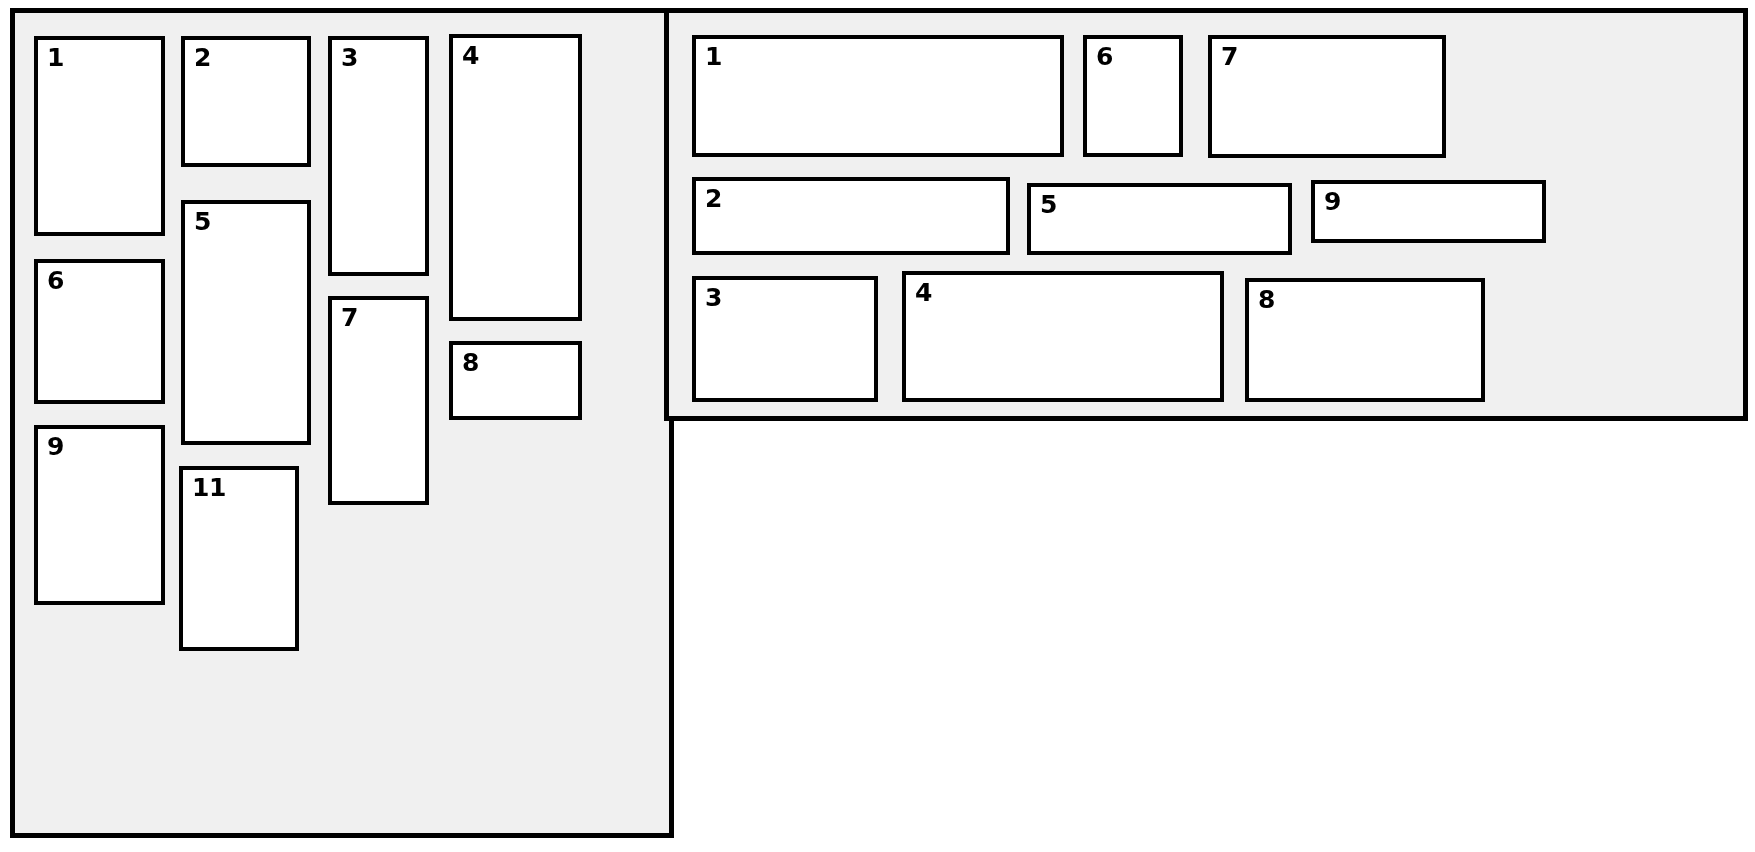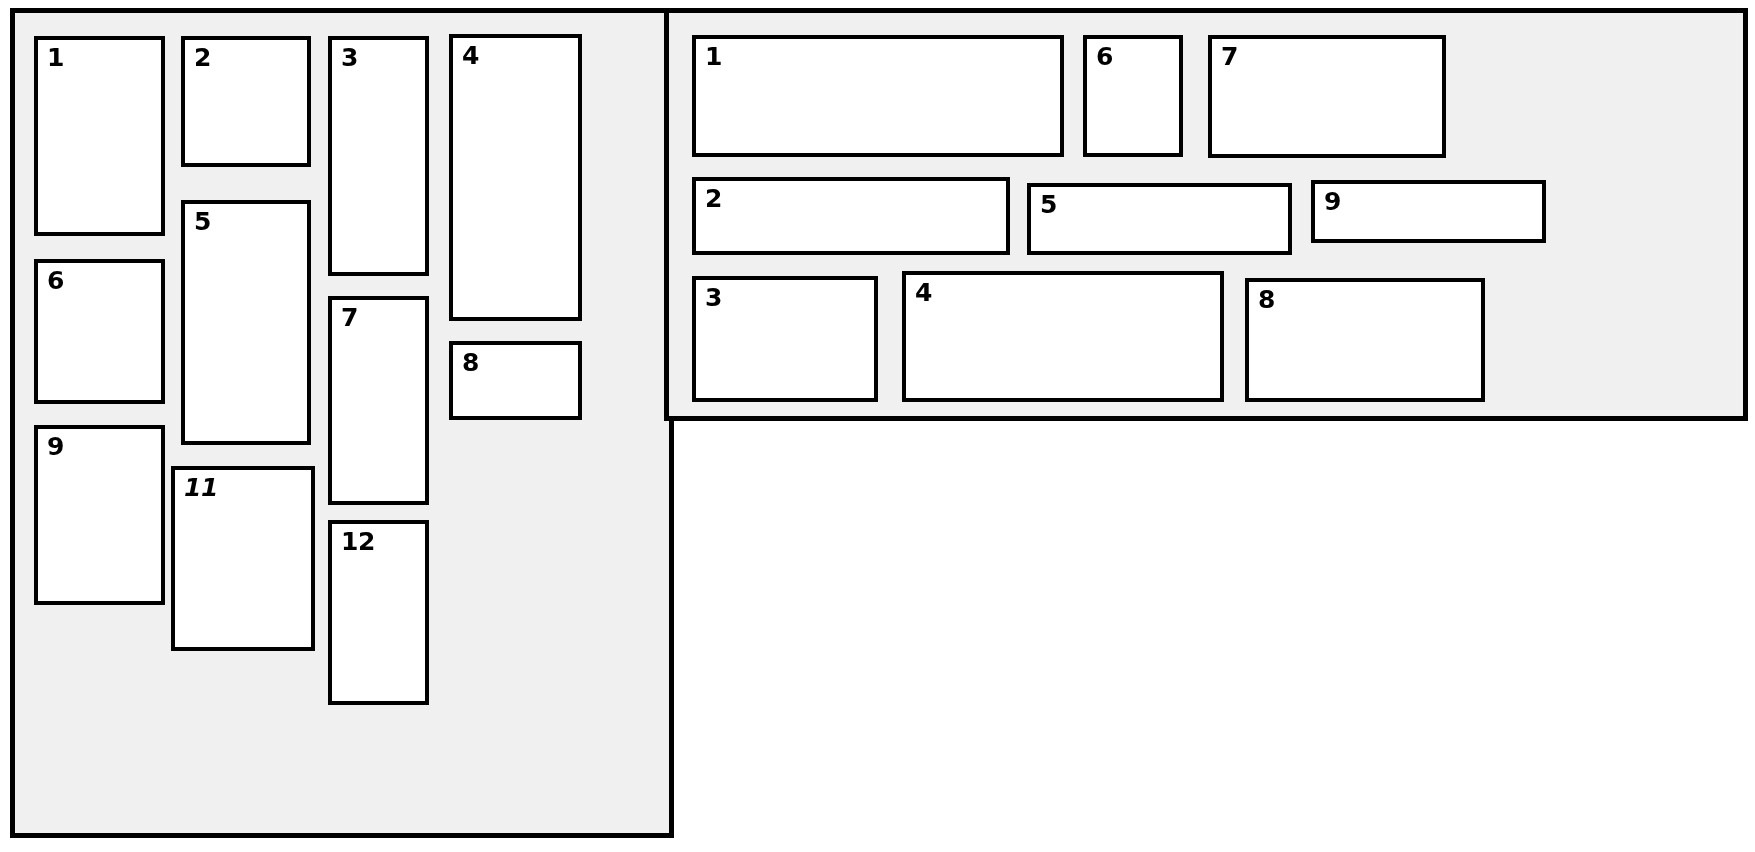--- a/index.html
+++ b/index.html
@@ -70,25 +70,22 @@
       </div>
       <div class="box" style="left: 313px; top: 283px; width: 101px; height: 209px;">
         <span class="box-label">7</span>
       </div>
       <div class="box" style="left: 434px; top: 328px; width: 133px; height: 79px;">
         <span class="box-label">8</span>
       </div>
       <div class="box" style="left: 19px; top: 412px; width: 131px; height: 180px;">
         <span class="box-label">9</span>
       </div>
-      <div class="box" style="left: 156px; top: 453px; width: 144px; height: 185px; font-style: italic;">
+      <div class="box" style="left: 164px; top: 453px; width: 120px; height: 185px;">
         <span class="box-label">11</span>
-      </div>
-      <div class="box" style="left: 313px; top: 507px; width: 101px; height: 185px;">
-        <span class="box-label">12</span>
       </div>
     </div>
     <div class="panel" style="left: 664px; top: 8px; width: 1084px; height: 413px;">
       <div class="box" style="left: 23px; top: 22px; width: 372px; height: 122px;">
         <span class="box-label">1</span>
       </div>
       <div class="box" style="left: 414px; top: 22px; width: 100px; height: 122px;">
         <span class="box-label">6</span>
       </div>
       <div class="box" style="left: 539px; top: 22px; width: 238px; height: 123px;">

